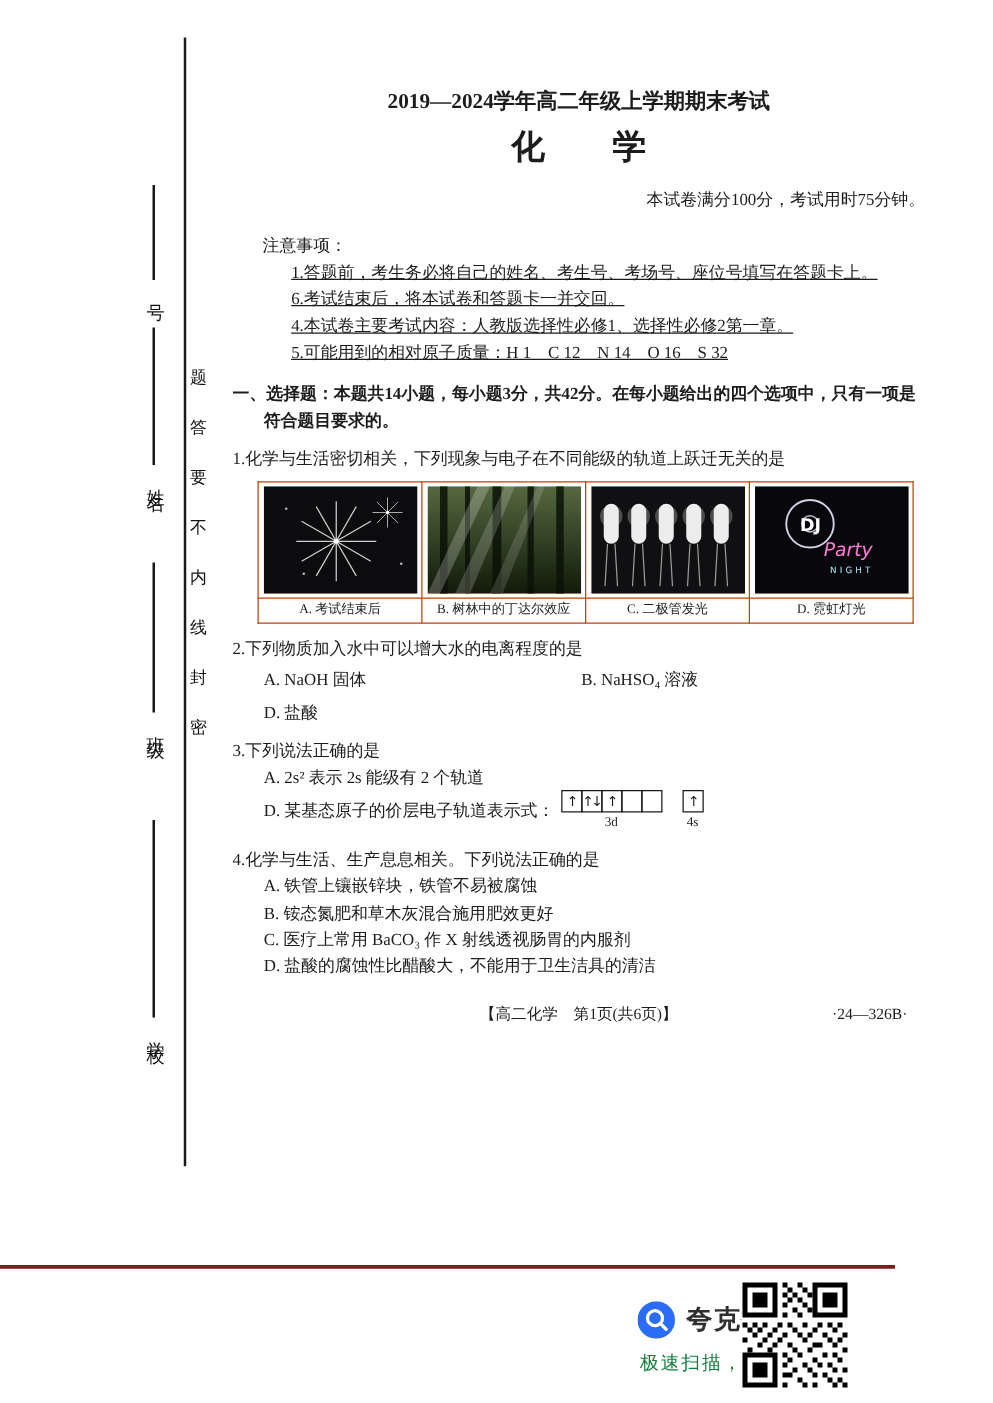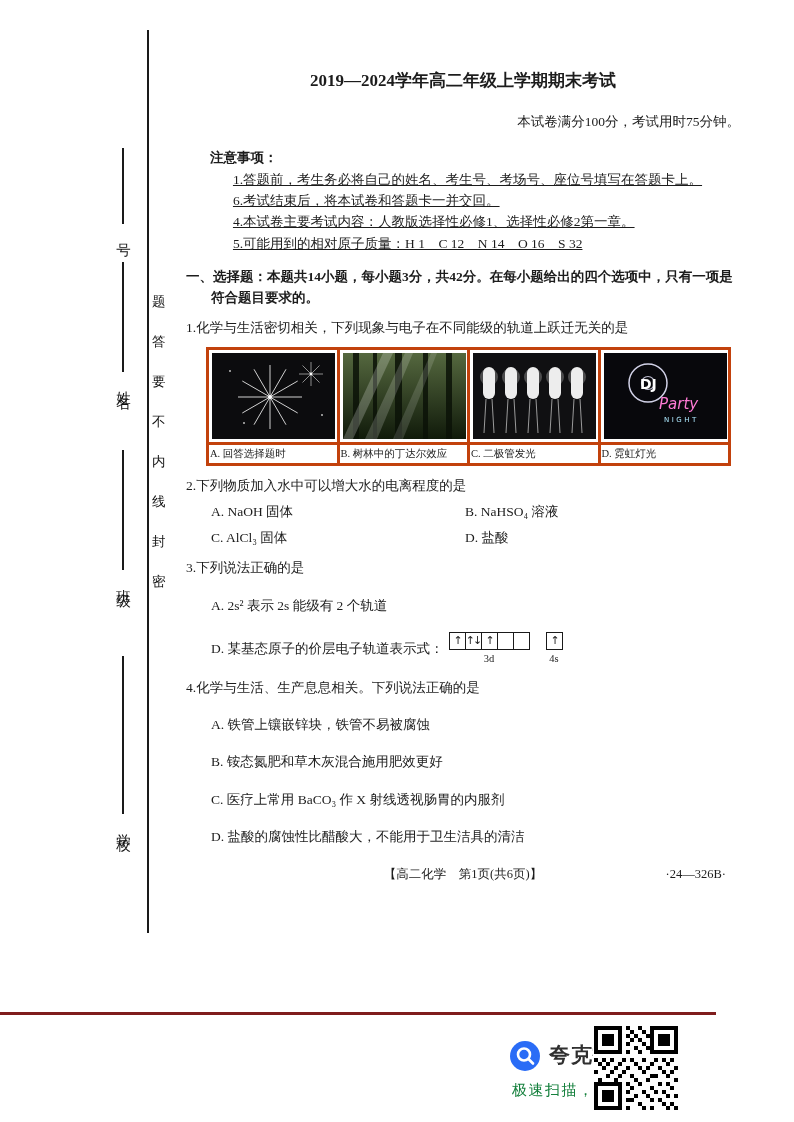--- a/index.html
+++ b/index.html
@@ -19,30 +19,30 @@
   .seal-col { position:absolute; left:152px; top:293px; display:flex; flex-direction:column; align-items:center; }
   .seal-col span { font-size:13.5px; margin-bottom:22px; color:#111; }
 
   
   .content { position:absolute; left:186px; top:64px; width:554px; font-size:13.5px; line-height:1.58; }
   .content p { margin:0; }
   .exam-title { text-align:center; font-weight:bold; font-size:17px; margin-top:4px; }
   .subject { text-align:center; font-weight:bold; font-size:27px; margin-top:6px; line-height:1.2; }
   .exam-info { text-align:right; margin-top:16px; }
   .notice { margin-left:24px; margin-top:15px; }
-  .notice-title { font-weight:bold; }
+  .notice-title { font-weight:normal; }
   .notice-item { text-indent:1.7em;text-decoration:underline; }
   .section-heading { font-weight:bold; margin-top:12px; padding-left:25px; text-indent:-25px; }
   .q { margin-top:9px; }
-  .opt { padding-left:25px; margin-top:16px; }
+  .opt { padding-left:25px; margin-top:0; }
   .opt-grid { display:grid; grid-template-columns:254px auto; padding-left:25px; margin-top:4px; row-gap:5px; }
 
   
   .photo-table { border-collapse:collapse; table-layout:fixed; width:525px; margin:8px 0 4px 20px; }
-  .photo-table td { border:3px solid #c2410c; vertical-align:middle; }
+  .photo-table td { border:1px solid #c2410c; text-align:center; vertical-align:middle; }
   .photo-cell { padding:3px; height:92px; }
   .photo-cell svg { display:block; margin:0 auto; }
   .caption-row td { font-size:10.5px; padding:3px 1px; line-height:1.2; }
 
   
   .orb { display:inline-flex; align-items:flex-start; gap:16px; vertical-align:middle; margin-left:5px; }
   .orb-group { display:inline-flex; flex-direction:column; align-items:center; }
   .orb-boxes { display:inline-flex; }
   .orb-box { width:17px; height:18px; border:1px solid #1a1a1a; margin-left:-1px;
              display:flex; align-items:center; justify-content:center;
@@ -94,20 +94,21 @@
     <span>不</span>
     <span>内</span>
     <span>线</span>
     <span>封</span>
     <span>密</span>
   </div>
 
   <div class="content">
 
     <div class="exam-title">2019—2024学年高二年级上学期期末考试</div>
+    <div class="subject">化　　学</div>
     <div class="exam-info">本试卷满分100分，考试用时75分钟。</div>
 
     <div class="notice">
       <p class="notice-title">注意事项：</p>
       <p class="notice-item">1.答题前，考生务必将自己的姓名、考生号、考场号、座位号填写在答题卡上。</p>
       <p class="notice-item">6.考试结束后，将本试卷和答题卡一并交回。</p>
       <p class="notice-item">4.本试卷主要考试内容：人教版选择性必修1、选择性必修2第一章。</p>
       <p class="notice-item">5.可能用到的相对原子质量：H 1　C 12　N 14　O 16　S 32</p>
     </div>
 
@@ -205,35 +206,34 @@
               <rect width="123" height="86" fill="#08080c"></rect>
               <circle cx="44" cy="30" r="19" fill="none" stroke="#e8e8ff" stroke-width="1.5" opacity="0.9"></circle>
               <circle cx="44" cy="30" r="6.5" fill="none" stroke="#e8e8ff" stroke-width="1.2" opacity="0.8"></circle>
               <text x="36" y="36" font-size="14" font-weight="bold" fill="#ffffff" font-family="DejaVu Sans, sans-serif">DJ</text>
               <text x="55" y="56" font-size="15" font-style="italic" fill="#ff7bd5" font-family="DejaVu Sans, sans-serif">Party</text>
               <text x="60" y="69" font-size="7" letter-spacing="2.5" fill="#aee9ff" font-family="DejaVu Sans, sans-serif">NIGHT</text>
             </svg>
           </td>
         </tr>
         <tr class="caption-row">
-          <td>A. 回答选择题时</td>
+          <td>A. 考试结束后</td>
           <td>B. 树林中的丁达尔效应</td>
           <td>C. 二极管发光</td>
           <td>D. 霓虹灯光</td>
         </tr>
       </tbody>
         </table>
     </div>
 
     <div class="q">
       <p class="stem">2.下列物质加入水中可以增大水的电离程度的是</p>
       <div class="opt-grid">
         <span>A. NaOH 固体</span>
         <span>B. NaHSO₄ 溶液</span>
-        <span>C. AlCl₃ 固体</span>
         <span>D. 盐酸</span>
       </div>
     </div>
 
     <div class="q">
       <p class="stem">3.下列说法正确的是</p>
       <div class="opt">A. 2s² 表示 2s 能级有 2 个轨道</div>
       <div class="opt">
         <span>D. 某基态原子的价层电子轨道表示式：</span><span class="orb">
           <span class="orb-group">

